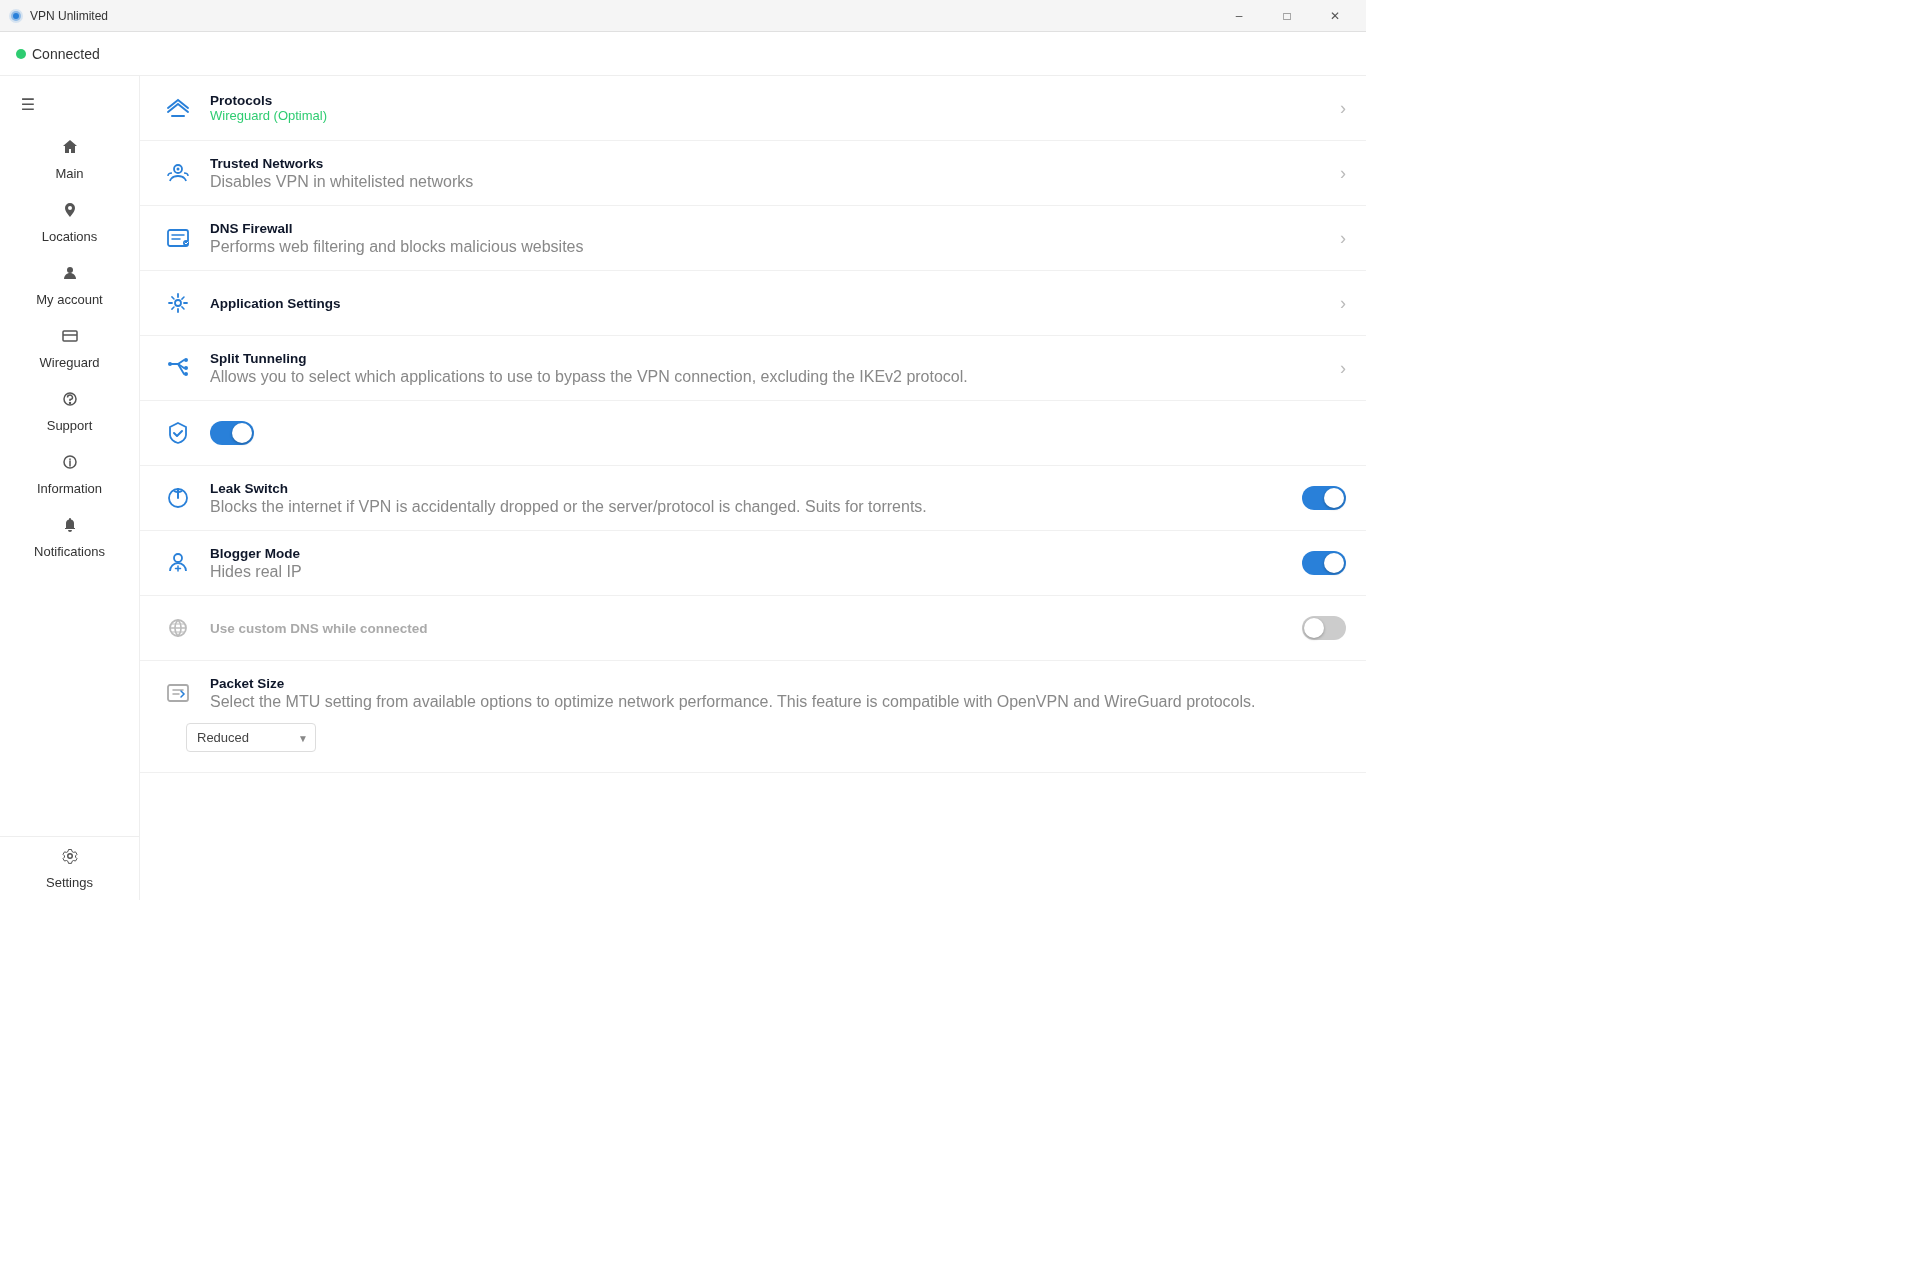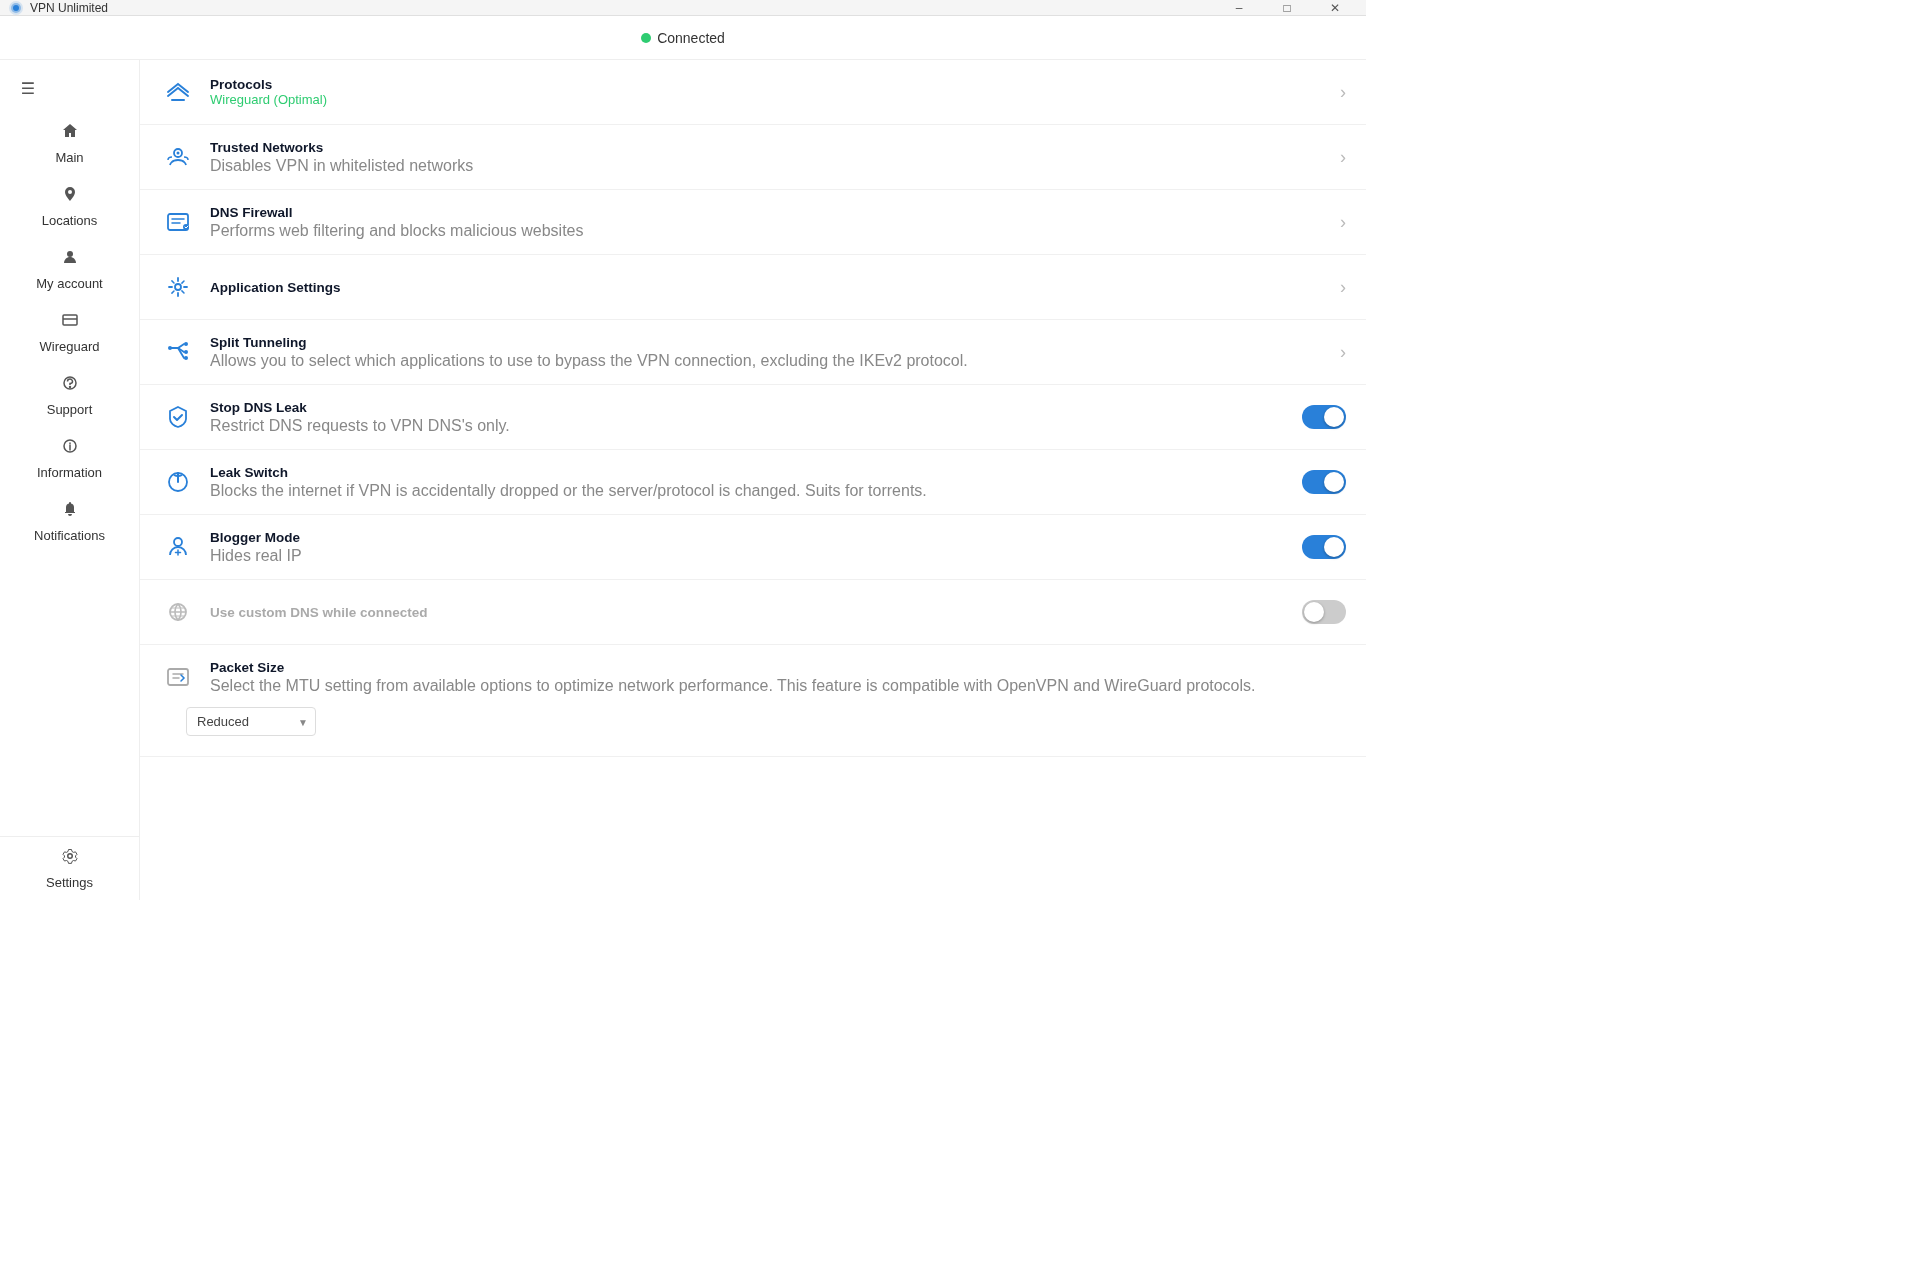--- a/index.html
+++ b/index.html
@@ -8,21 +8,21 @@
       background: #fff;
       width: 1366px;
       height: 900px;
       overflow: hidden;
       display: flex;
       flex-direction: column;
     }
 
     
     .titlebar {
-      height: 16px;
+      height: 32px;
       background: #f5f5f5;
       display: flex;
       align-items: center;
       justify-content: space-between;
       padding: 0 8px;
       border-bottom: 1px solid #e0e0e0;
       flex-shrink: 0;
     }
     .titlebar-left {
       display: flex;
@@ -53,21 +53,21 @@
       font-size: 12px;
       color: #555;
     }
 
     
     .statusbar {
       height: 44px;
       background: #fff;
       display: flex;
       align-items: center;
-      justify-content: center;
+      justify-content: flex-start;
       padding: 0 16px;
       border-bottom: 1px solid #eee;
       flex-shrink: 0;
     }
     .connected-badge {
       display: flex;
       align-items: center;
       gap: 6px;
       font-size: 14px;
       color: #333;
@@ -455,24 +455,20 @@
       </div>
     </div>
 
     <div class="settings-row">
       <div class="settings-icon">
         <svg width="28" height="28" viewBox="0 0 28 28">
           <path d="M14 4 L22 8 L22 16 C22 20 18 23 14 24 C10 23 6 20 6 16 L6 8 Z" fill="none" stroke="#2980d9" stroke-width="1.8"></path>
           <path d="M10 14 l3 3 5-5" fill="none" stroke="#2980d9" stroke-width="2" stroke-linecap="round" stroke-linejoin="round"></path>
         </svg>
       </div>
-      <div class="settings-text">
-        <div class="settings-title">Stop DNS Leak</div>
-        <div class="settings-desc">Restrict DNS requests to VPN DNS's only.</div>
-      </div>
       <div class="settings-right">
         <div class="toggle on">
           <div class="toggle-knob"></div>
         </div>
       </div>
     </div>
 
     <div class="settings-row">
       <div class="settings-icon">
         <svg width="28" height="28" viewBox="0 0 28 28">

